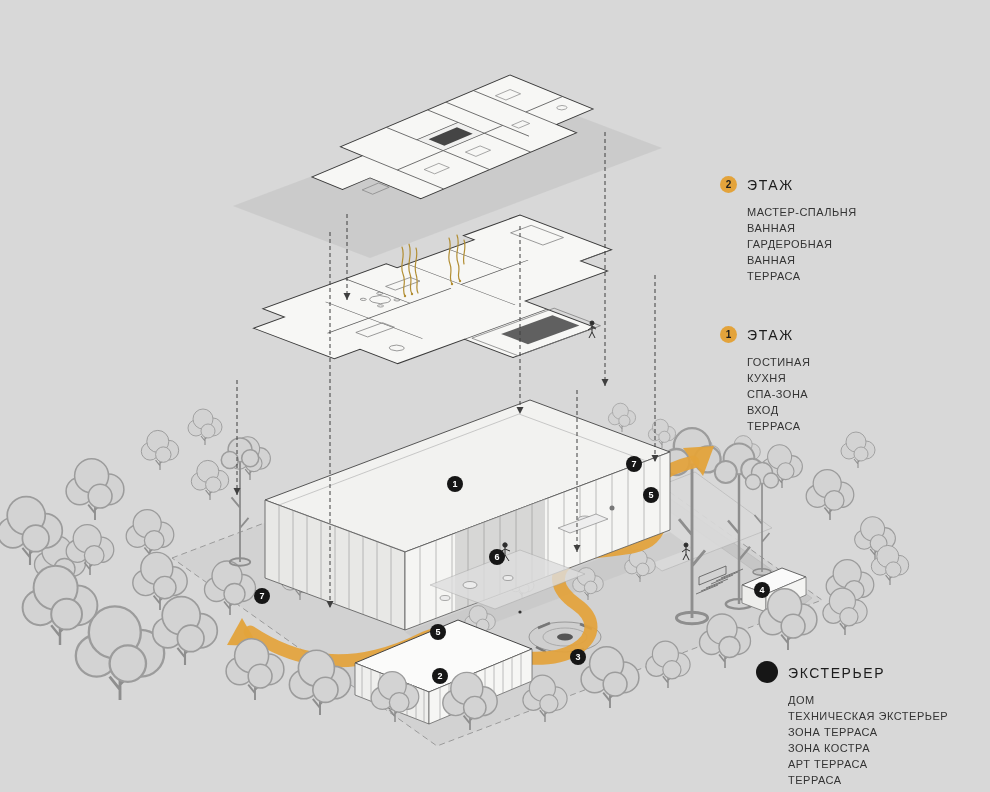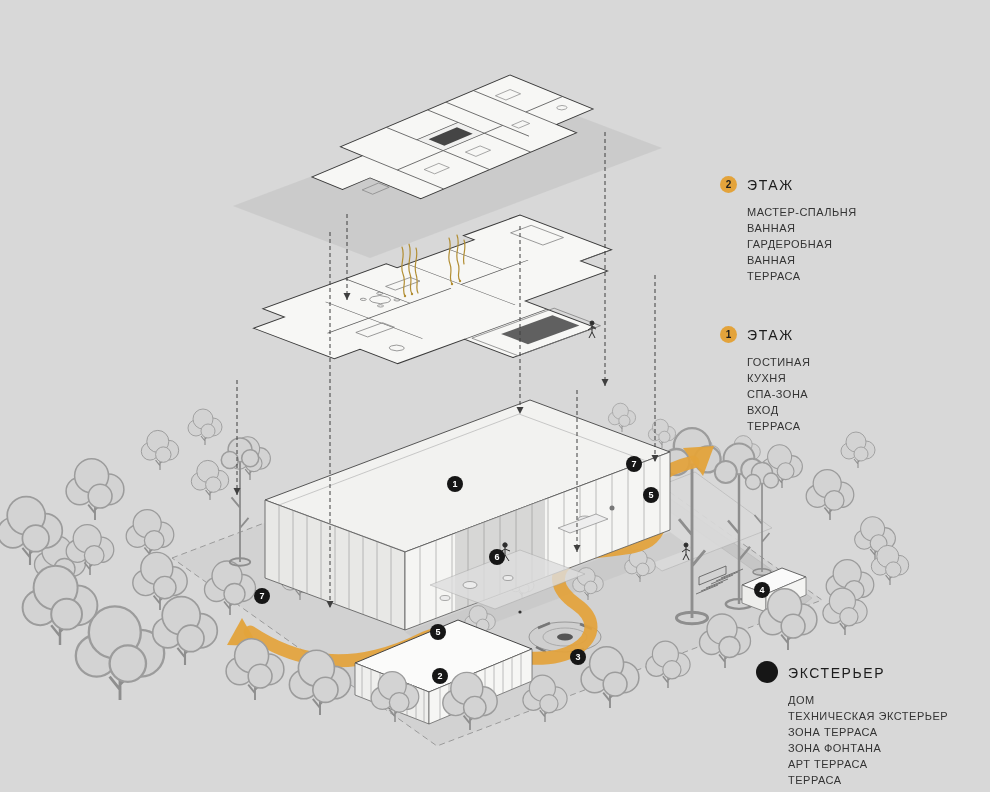--- a/index.html
+++ b/index.html
@@ -314,21 +314,21 @@
 </div>
 
 <div class="legend" id="legend-exterior">
   <div class="badge big"></div>
   <div class="legend-body">
     <h2>ЭКСТЕРЬЕР</h2>
     <ul>
       <li>ДОМ</li>
       <li>ТЕХНИЧЕСКАЯ ЭКСТЕРЬЕР</li>
       <li>ЗОНА ТЕРРАСА</li>
-      <li>ЗОНА ФОНТАНА</li>
+      <li>ЗОНА КОСТРА</li>
       <li>АРТ ТЕРРАСА</li>
       <li>ТЕРРАСА</li>
       <li>ЭТАЖ</li>
     </ul>
   </div>
 </div>
 
 </div>
 
 </body></html>

